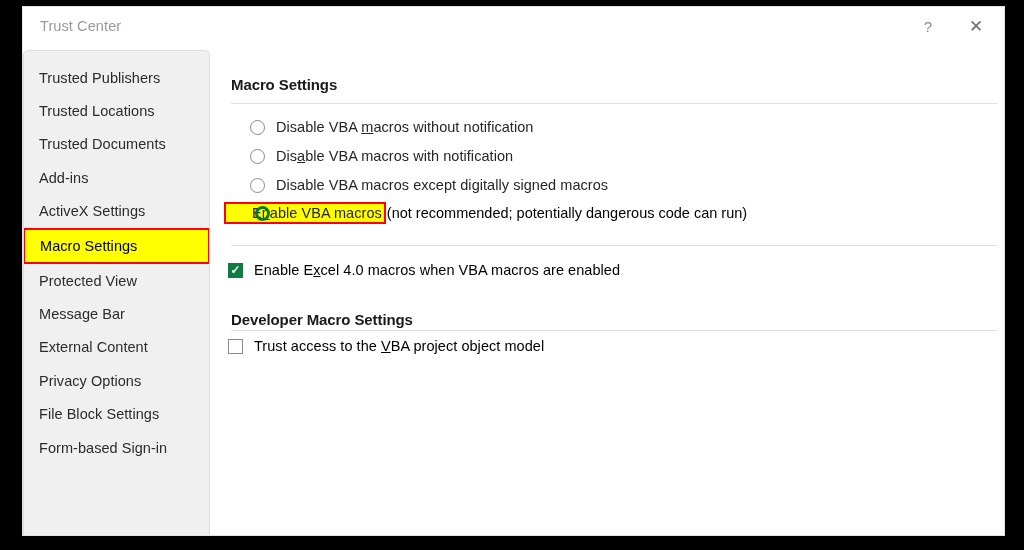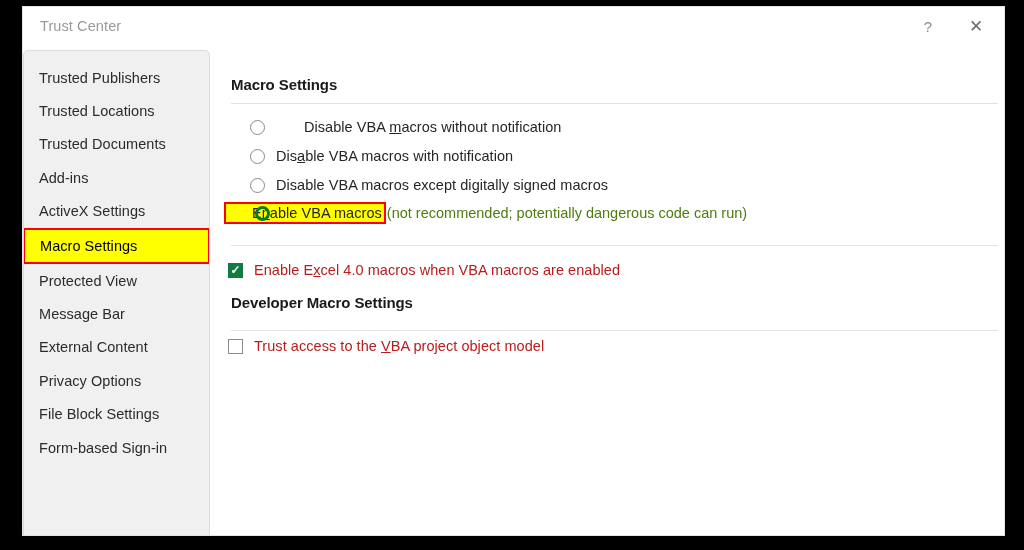--- a/index.html
+++ b/index.html
@@ -167,21 +167,21 @@
     border: 2px solid #ff0000;
     padding: 1px 2px 1px 3px;
     margin-left: -26px;
     padding-left: 26px;
     display: inline-flex;
     align-items: center;
   }
   .hl-box .radio { margin-right: 0; position: absolute; left: 5px; }
   .tail-text {
     font-size: 14.5px;
-    color: #4d7c0f;
+    color: #000000;
     margin-left: 1px;
   }
   u { text-decoration: underline; text-underline-offset: 1px; }
 
   
   .check-row {
     position: absolute;
     left: 18px;
     display: flex;
     align-items: center;
@@ -206,21 +206,21 @@
   .checkbox .tick {
     color: #ffffff;
     font-size: 12px;
     line-height: 1;
     font-weight: bold;
     display: none;
   }
   .checkbox.checked .tick { display: block; }
   .check-label {
     font-size: 14.5px;
-    color: #b91c1c;
+    color: #000000;
     letter-spacing: .05px;
   }
 </style>
 </head>
 <body>
 
 <div id="root">
 
   <div class="dialog">
 
@@ -274,21 +274,21 @@
           </div>
         </div>
     </div>
 
     <div class="content">
 
       <div class="section-title" style="top:29px;">Macro Settings</div>
       <div class="hrule" style="top:56px;"></div>
 
       <div id="radio-group">
-          <div class="radio-row" style="top: 69px; gap: 28px;">
+          <div class="radio-row" style="top: 69px;">
             <span class="radio"></span>
             <span class="radio-label">Disable VBA <u>m</u>acros without notification</span>
           </div>
           <div class="radio-row" style="top: 98px;">
             <span class="radio"></span>
             <span class="radio-label">Dis<u>a</u>ble VBA macros with notification</span>
           </div>
           <div class="radio-row" style="top: 127px;">
             <span class="radio"></span>
             <span class="radio-label">Disable VBA macros except di<u>g</u>itally signed macros</span>
@@ -304,21 +304,21 @@
 
       <div class="hrule" style="top:198px;"></div>
 
       <div class="check-row" style="top:212px;" id="excel4-row">
         <span class="checkbox checked">
           <span class="tick">✓</span>
         </span>
         <span class="check-label" id="excel4-label">Enable E<u>x</u>cel 4.0 macros when VBA macros are enabled</span>
       </div>
 
-      <div class="section-title" style="top:247px;">Developer Macro Settings</div>
+      <div class="section-title" style="top:264px;">Developer Macro Settings</div>
       <div class="hrule" style="top:283px;"></div>
 
       <div class="check-row" style="top:288px;" id="trust-access-row">
         <span class="checkbox">
           
         </span>
         <span class="check-label" id="trust-access-label">Trust access to the <u>V</u>BA project object model</span>
       </div>
 
     </div>

